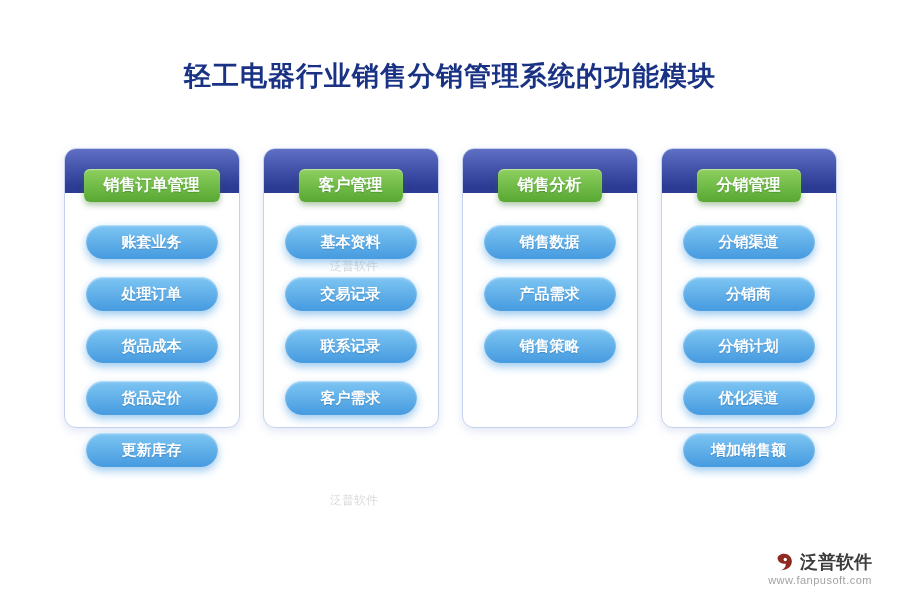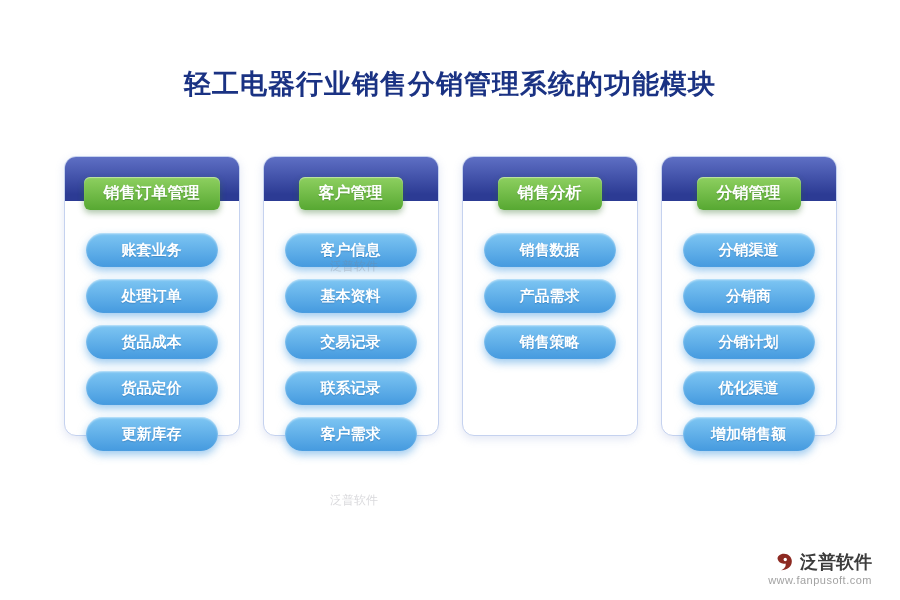--- a/index.html
+++ b/index.html
@@ -10,21 +10,20 @@
     overflow: hidden;
     position: relative;
   }
   .title {
     padding-top: 58px;
     text-align: center;
     font-size: 27px;
     font-weight: bold;
     color: #1a3283;
     letter-spacing: 1px;
-    margin-top: 8px;
   }
   .columns {
     display: flex;
     justify-content: center;
     gap: 23px;
     margin-top: 54px;
   }
   .card {
     position: relative;
     width: 176px;
@@ -57,21 +56,21 @@
     box-shadow: 0 3px 6px rgba(50, 110, 40, 0.40), inset 0 1px 1px rgba(255,255,255,0.45);
     text-shadow: 0 1px 1px rgba(0,60,0,0.25);
   }
   .pills {
     position: absolute;
     top: 76px;
     left: 0; right: 0;
     display: flex;
     flex-direction: column;
     align-items: center;
-    gap: 12px;
+    gap: 18px;
   }
   .pill {
     width: 132px;
     height: 34px;
     border-radius: 17px;
     display: flex;
     align-items: center;
     justify-content: center;
     font-size: 15px;
     font-weight: bold;
@@ -131,21 +130,20 @@
       <div class="pill">货品成本</div>
       <div class="pill">货品定价</div>
       <div class="pill">更新库存</div>
     </div>
   </div>
 
   <div class="card">
     <div class="band"></div>
     <div class="module-btn">客户管理</div>
     <div class="pills">
-      <div class="pill">客户信息</div>
       <div class="pill">基本资料</div>
       <div class="pill">交易记录</div>
       <div class="pill">联系记录</div>
       <div class="pill">客户需求</div>
     </div>
   </div>
 
   <div class="card">
     <div class="band"></div>
     <div class="module-btn">销售分析</div>

